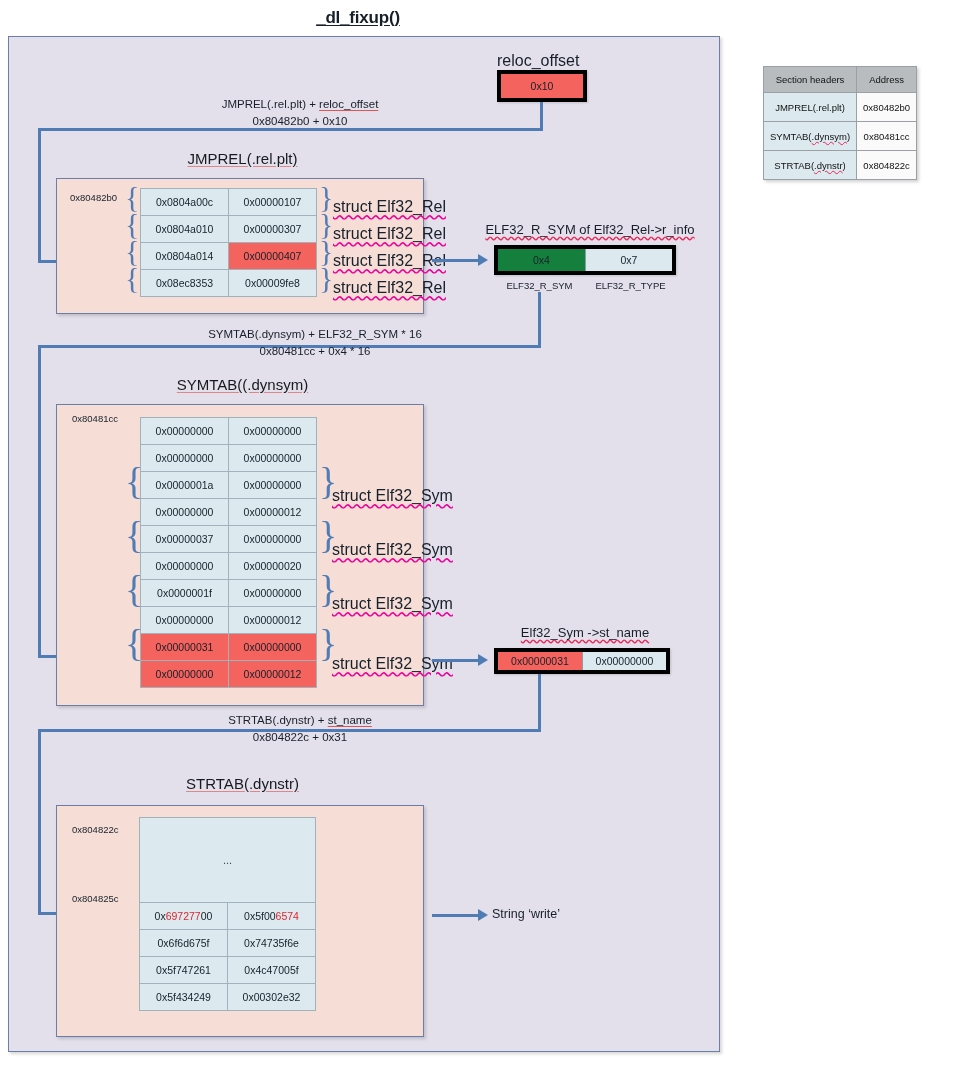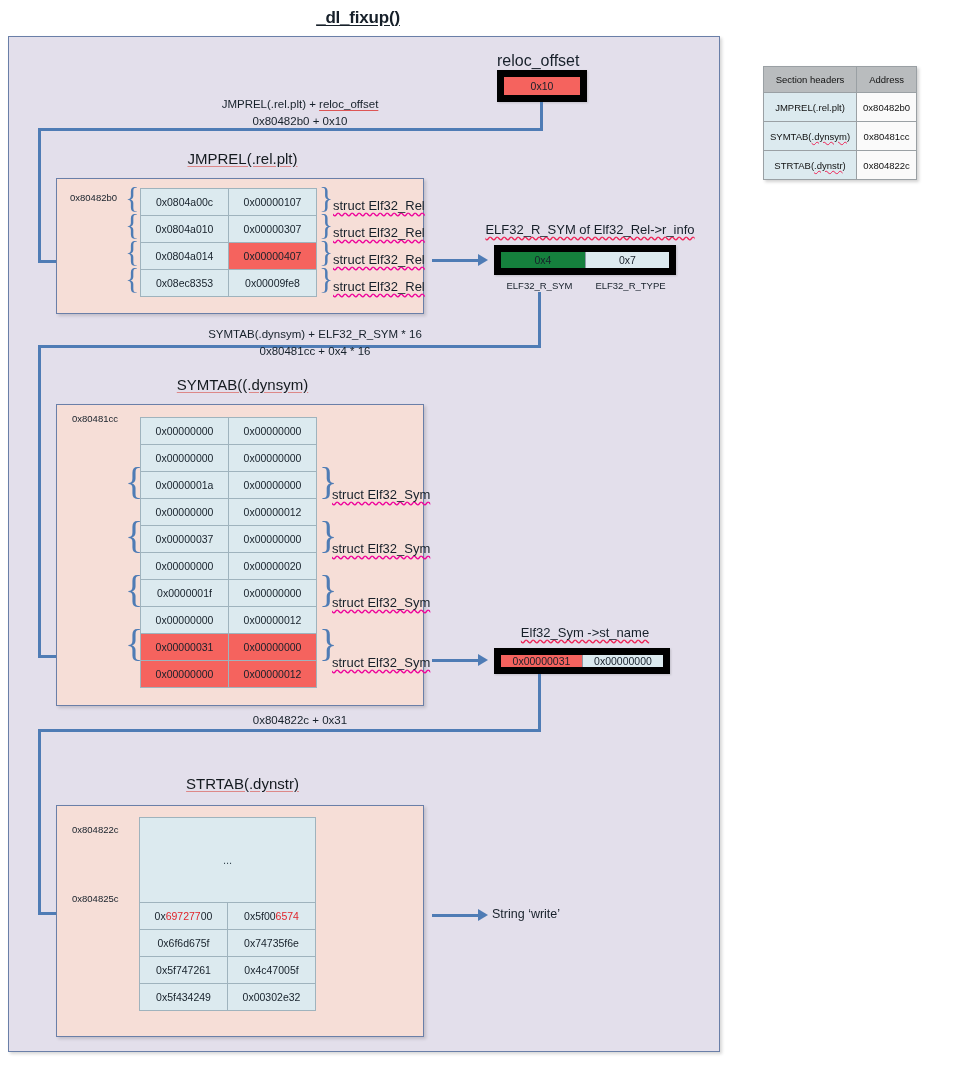--- a/index.html
+++ b/index.html
@@ -43,21 +43,21 @@
     font-family:"Liberation Sans", sans-serif;
     width:88px; height:27px; white-space:nowrap;
   }
   .grid td.hl{ background:#F5635E; }
   .grid td.tall{ height:85px; font-size:11px; color:#3a4a55; }
   .red{ color:#e0252b; }
 
   
   .addr{ font-size:9.5px; color:#16202a; white-space:nowrap; }
   .struct-lbl{
-    font-size:13px; color:#16202a; white-space:nowrap;
+    font-size:16px; color:#16202a; white-space:nowrap;
     text-decoration:underline; text-decoration-color:#e09; 
     text-decoration-style:wavy; text-underline-offset:2px;
   }
 
   
   .formula{
     text-align:center; font-size:11.5px; line-height:1.45; color:#16202a;
     white-space:nowrap;
   }
   .formula .u{ text-decoration:underline; text-decoration-color:#d55; text-underline-offset:2px;}
@@ -67,21 +67,21 @@
   .lnh{ height:3px; }
   .lnv{ width:3px; }
   .arrow-r{
     position:absolute; width:0;height:0;
     border-top:6px solid transparent; border-bottom:6px solid transparent;
     border-left:10px solid #4F7CB5;
   }
 
   
   .valbox{
-    border:7px solid #000000; display:flex; box-shadow:1px 1px 2px rgba(0,0,0,.15);
+    border:4px solid #000000; display:flex; box-shadow:1px 1px 2px rgba(0,0,0,.15);
   }
   .valbox > div{
     font-size:10.5px; display:flex; align-items:center; justify-content:center;
     height:100%;
   }
   .cap{ font-size:13px; text-align:center; white-space:nowrap; }
   .cap.wavy{ text-decoration:underline; text-decoration-color:#e25; text-decoration-style:wavy; text-underline-offset:2px;}
   .sub{ font-size:9.5px; text-align:center; white-space:nowrap; color:#16202a;}
 
   
@@ -269,20 +269,21 @@
   <div style="width:88px; background:#DCEAEF; border-left:1px solid #8c9aa6;">0x00000000</div>
 </div>
 
 <div class="abs ln lnv" style="left:538px; top:674px; height:58px;"></div>
 <div class="abs ln lnh" style="left:38px;  top:729px; width:503px;"></div>
 <div class="abs ln lnv" style="left:38px;  top:729px; height:186px;"></div>
 <div class="abs ln lnh" style="left:38px;  top:912px; width:100px;"></div>
 <div class="abs arrow-r" style="left:133px; top:907px;"></div>
 
 <div class="abs formula" style="left:100px; top:712px; width:400px;">
+  <div><span>STRTAB(.dynstr) + </span><span class="u">st_name</span></div>
   <div>0x804822c + 0x31</div>
 </div>
 
 <div class="abs sect-title" style="left:60px; top:775px; width:365px;">STRTAB(.dynstr)</div>
 <div class="abs sect-box" style="left:56px; top:805px; width:368px; height:232px;"></div>
 <div class="abs addr" style="left:72px; top:824px;">0x804822c</div>
 <div class="abs addr" style="left:72px; top:893px;">0x804825c</div>
 <table class="abs grid" id="strtab-grid" style="left:139px; top:817px;">
     <tbody>
       <tr>

